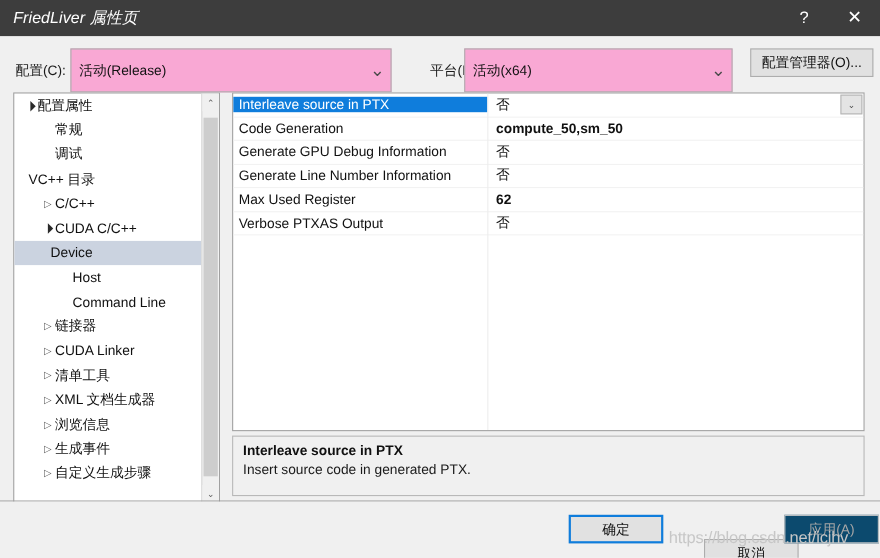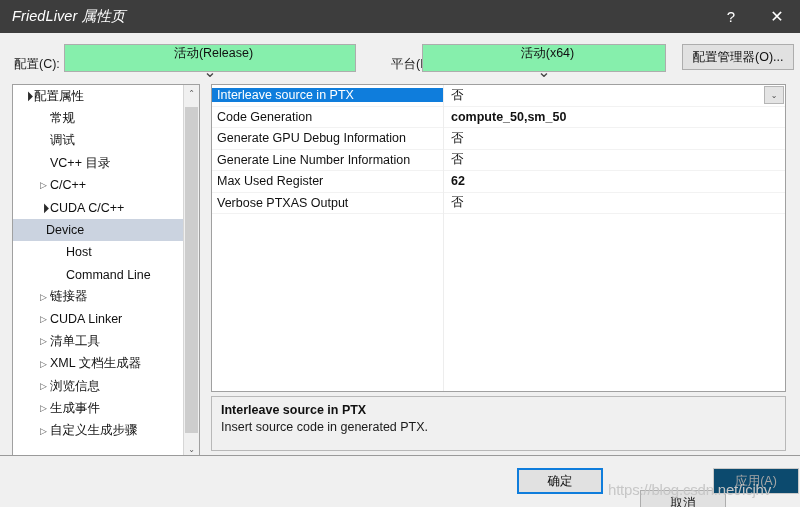--- a/index.html
+++ b/index.html
@@ -74,27 +74,26 @@
     position: absolute;
     font-size: 12.5px;
     color: #1a1a1a;
     white-space: nowrap;
   }
   #lbl-config { left: 14px; top: 56px; }
   #lbl-platform { left: 391px; top: 56px; }
 
   .combo {
     position: absolute;
-    height: 28px;
-    background: #86efac;
+    height: 40px;
+    background: #f9a8d4;
     border: 1px solid #adadad;
     box-sizing: border-box;
     display: flex;
     align-items: center;
-    flex-direction: column;
   }
   .combo .combo-text {
     font-size: 12.5px;
     color: #111111;
     margin-left: 7px;
     white-space: nowrap;
     flex: 1;
   }
   .combo .combo-arrow {
     width: 24px;
@@ -361,21 +360,21 @@
           <span class="tree-label">配置属性</span>
         </div>
         <div class="tree-item" style="padding-left: 24px;">
           <span class="tw"></span>
           <span class="tree-label">常规</span>
         </div>
         <div class="tree-item" style="padding-left: 24px;">
           <span class="tw"></span>
           <span class="tree-label">调试</span>
         </div>
-        <div class="tree-item" style="padding-left: 24px;">
+        <div class="tree-item" style="">
           <span class="tw"></span>
           <span class="tree-label">VC++ 目录</span>
         </div>
         <div class="tree-item" style="padding-left: 24px;">
           <span class="tw" style="font-size: 9px;">▷</span>
           <span class="tree-label">C/C++</span>
         </div>
         <div class="tree-item" style="padding-left: 24px;">
           <span class="tw expanded" style="font-size: 9px; transform: rotate(-45deg);">◢</span>
           <span class="tree-label">CUDA C/C++</span>

